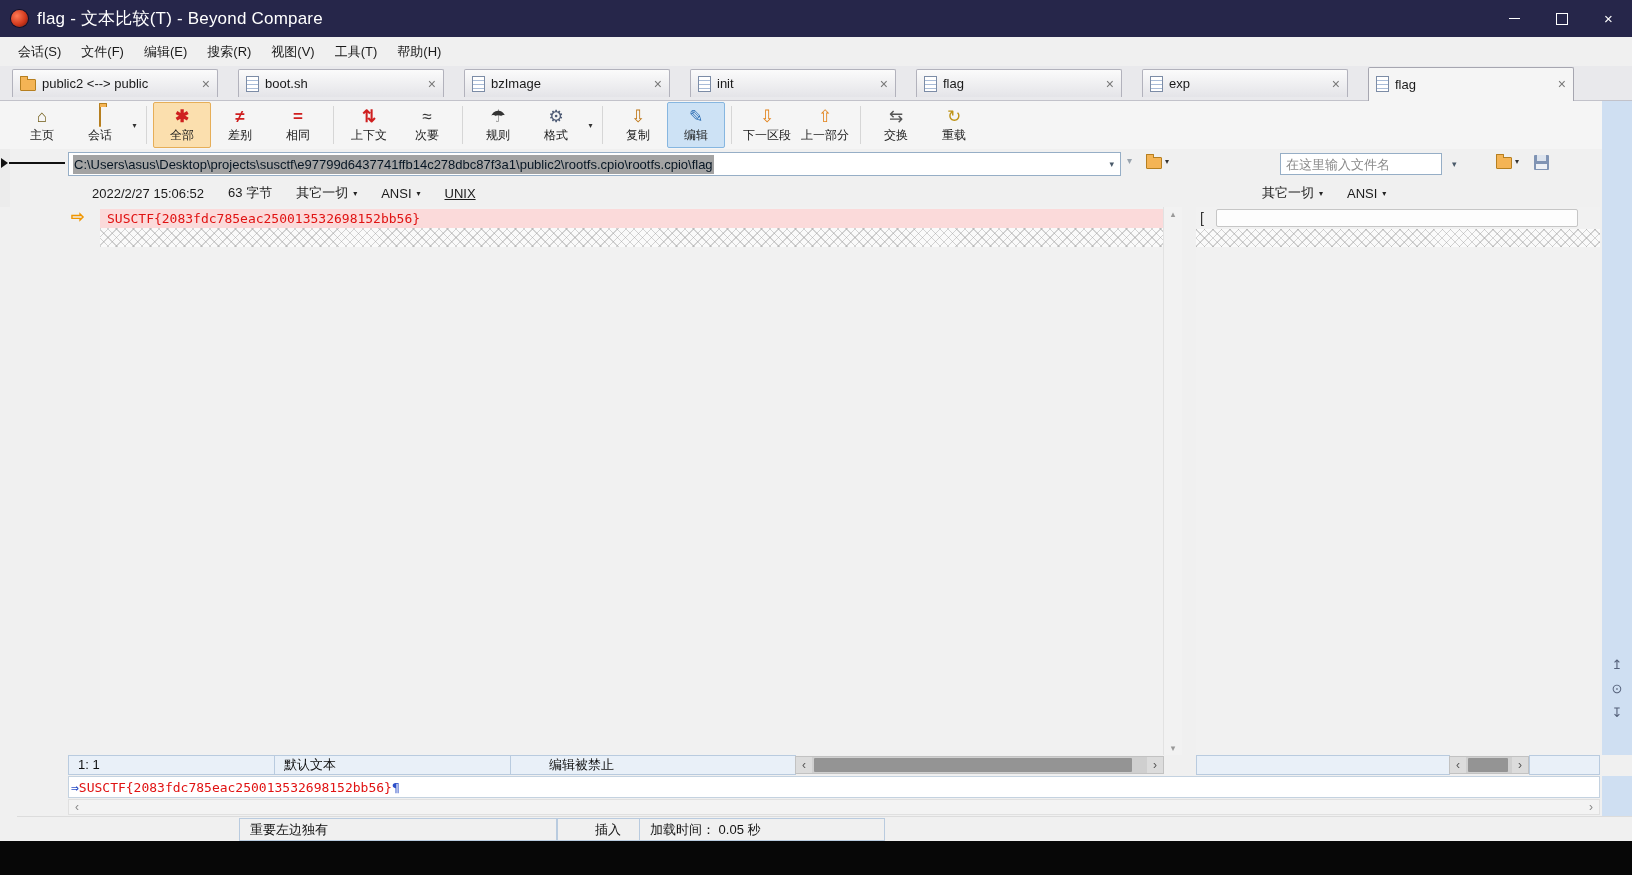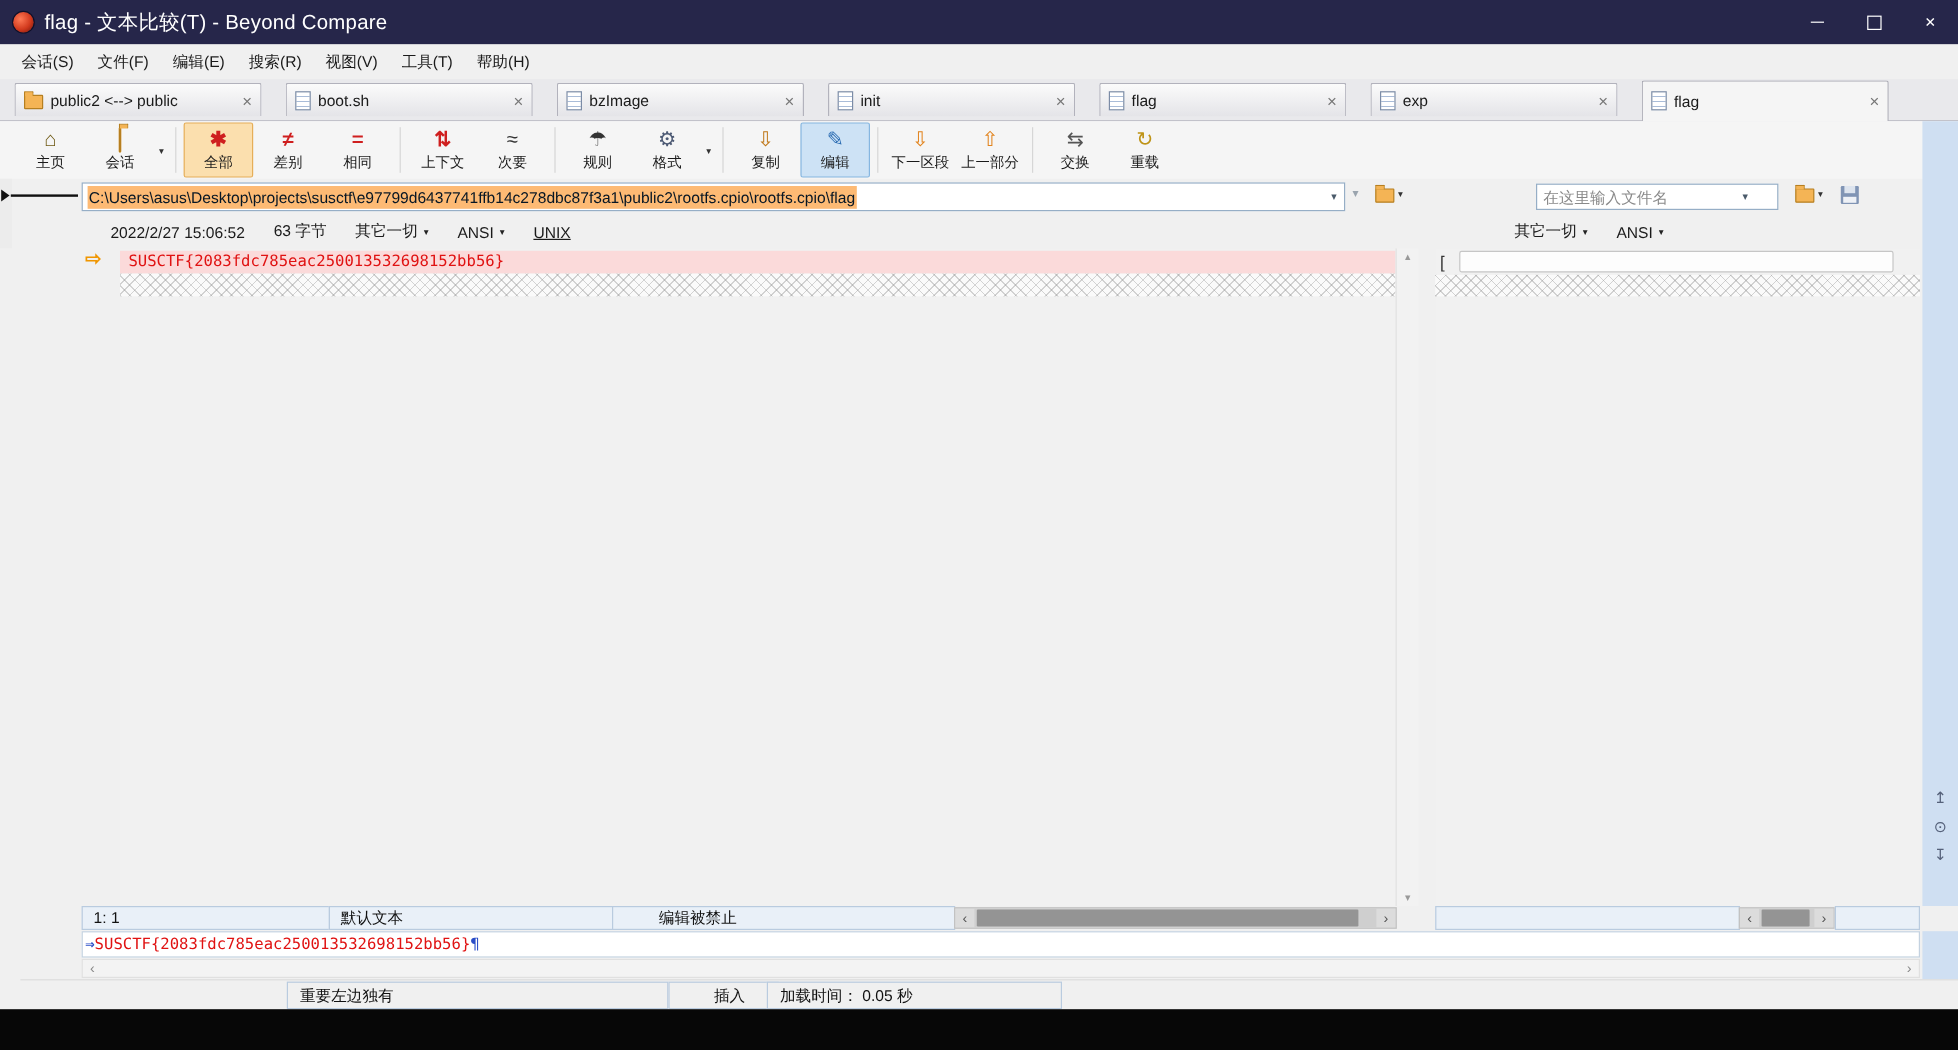--- a/index.html
+++ b/index.html
@@ -56,27 +56,27 @@
   .g-house{color:#6f5a14;} .g-red{color:#cf1f1f;font-weight:bold;} .g-dark{color:#333;}
   .g-gear{color:#4d5a74;} .g-copy{color:#bf7718;} .g-pencil{color:#2f6fb4;}
   .g-orange{color:#e2831c;} .g-swap{color:#555;} .g-reload{color:#bf9418;}
   .tbtn .folder-icon{margin-top:0;margin-bottom:4px;}
 
   
   .pathbar{position:absolute;left:0;top:149px;width:100%;height:31px;}
   .path-box{position:absolute;left:68px;top:3px;width:1053px;height:24px;background:#fff;
             border:1px solid #96aec6;box-sizing:border-box;display:flex;align-items:center;
             font-size:13px;padding-left:4px;overflow:hidden;}
-  .path-sel{background:#fdba74;color:#071624;white-space:nowrap;padding:2px 1px;}
+  .path-sel{background:#a3a3a3;color:#071624;white-space:nowrap;padding:2px 1px;}
   .combo-caret{margin-left:auto;color:#4a5a6a;font-size:9px;padding:0 6px;}
   .mini-drop{position:absolute;left:1127px;top:6px;color:#9aa4ae;font-size:10px;}
   .folder-btn{position:absolute;top:5px;display:flex;align-items:center;gap:3px;}
   .folder-btn .caret{font-size:8px;color:#333;}
   .fb-left{left:1146px;} .fb-right{left:1496px;}
-  .file-input{position:absolute;left:1280px;top:4px;width:202px;height:22px;box-sizing:border-box;
+  .file-input{position:absolute;left:1280px;top:4px;width:162px;height:22px;box-sizing:border-box;
               border:1px solid #96aec6;font-size:13px;padding:0 16px 0 5px;
               font-family:"Liberation Sans",sans-serif;color:#222;background:#fff;}
   .file-input::placeholder{color:#8a8a8a;}
   .input-caret{position:absolute;left:1452px;top:10px;font-size:9px;color:#4a5a6a;}
   .disk-icon{position:absolute;left:1534px;top:6px;width:15px;height:15px;background:#8094b4;
              border-radius:1px;}
   .disk-icon::before{content:"";position:absolute;left:3px;top:0;width:9px;height:6px;background:#dde4ee;}
   .disk-icon::after{content:"";position:absolute;left:2px;bottom:1px;width:11px;height:5px;background:#eef1f6;}
 
   

